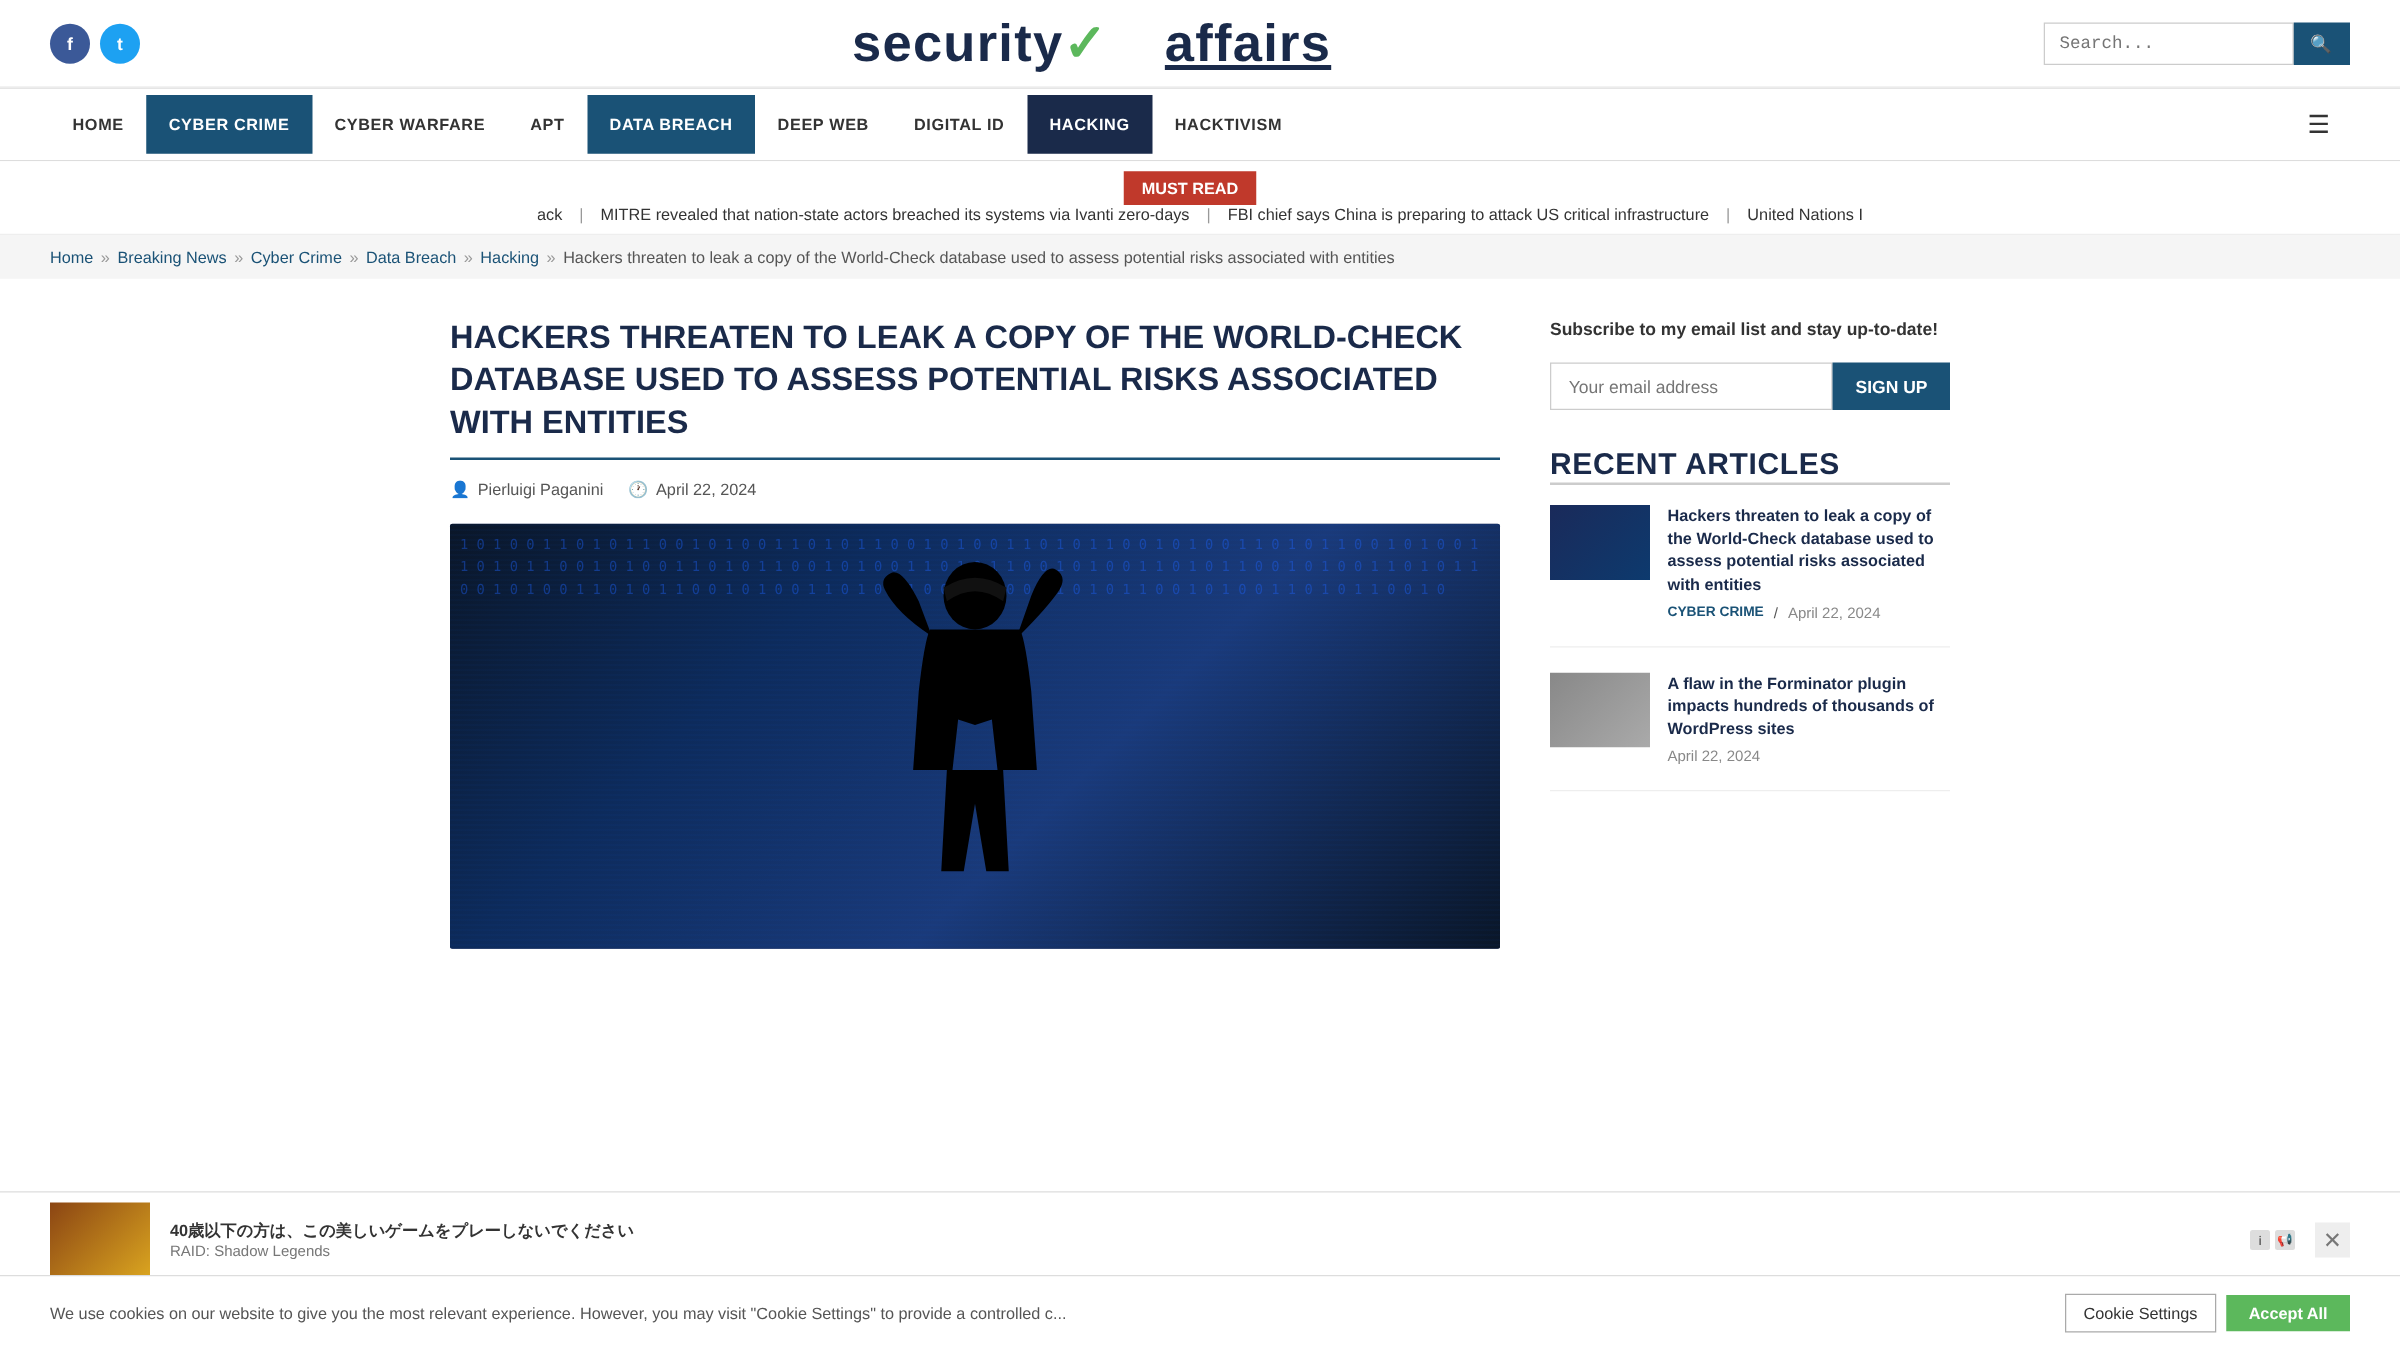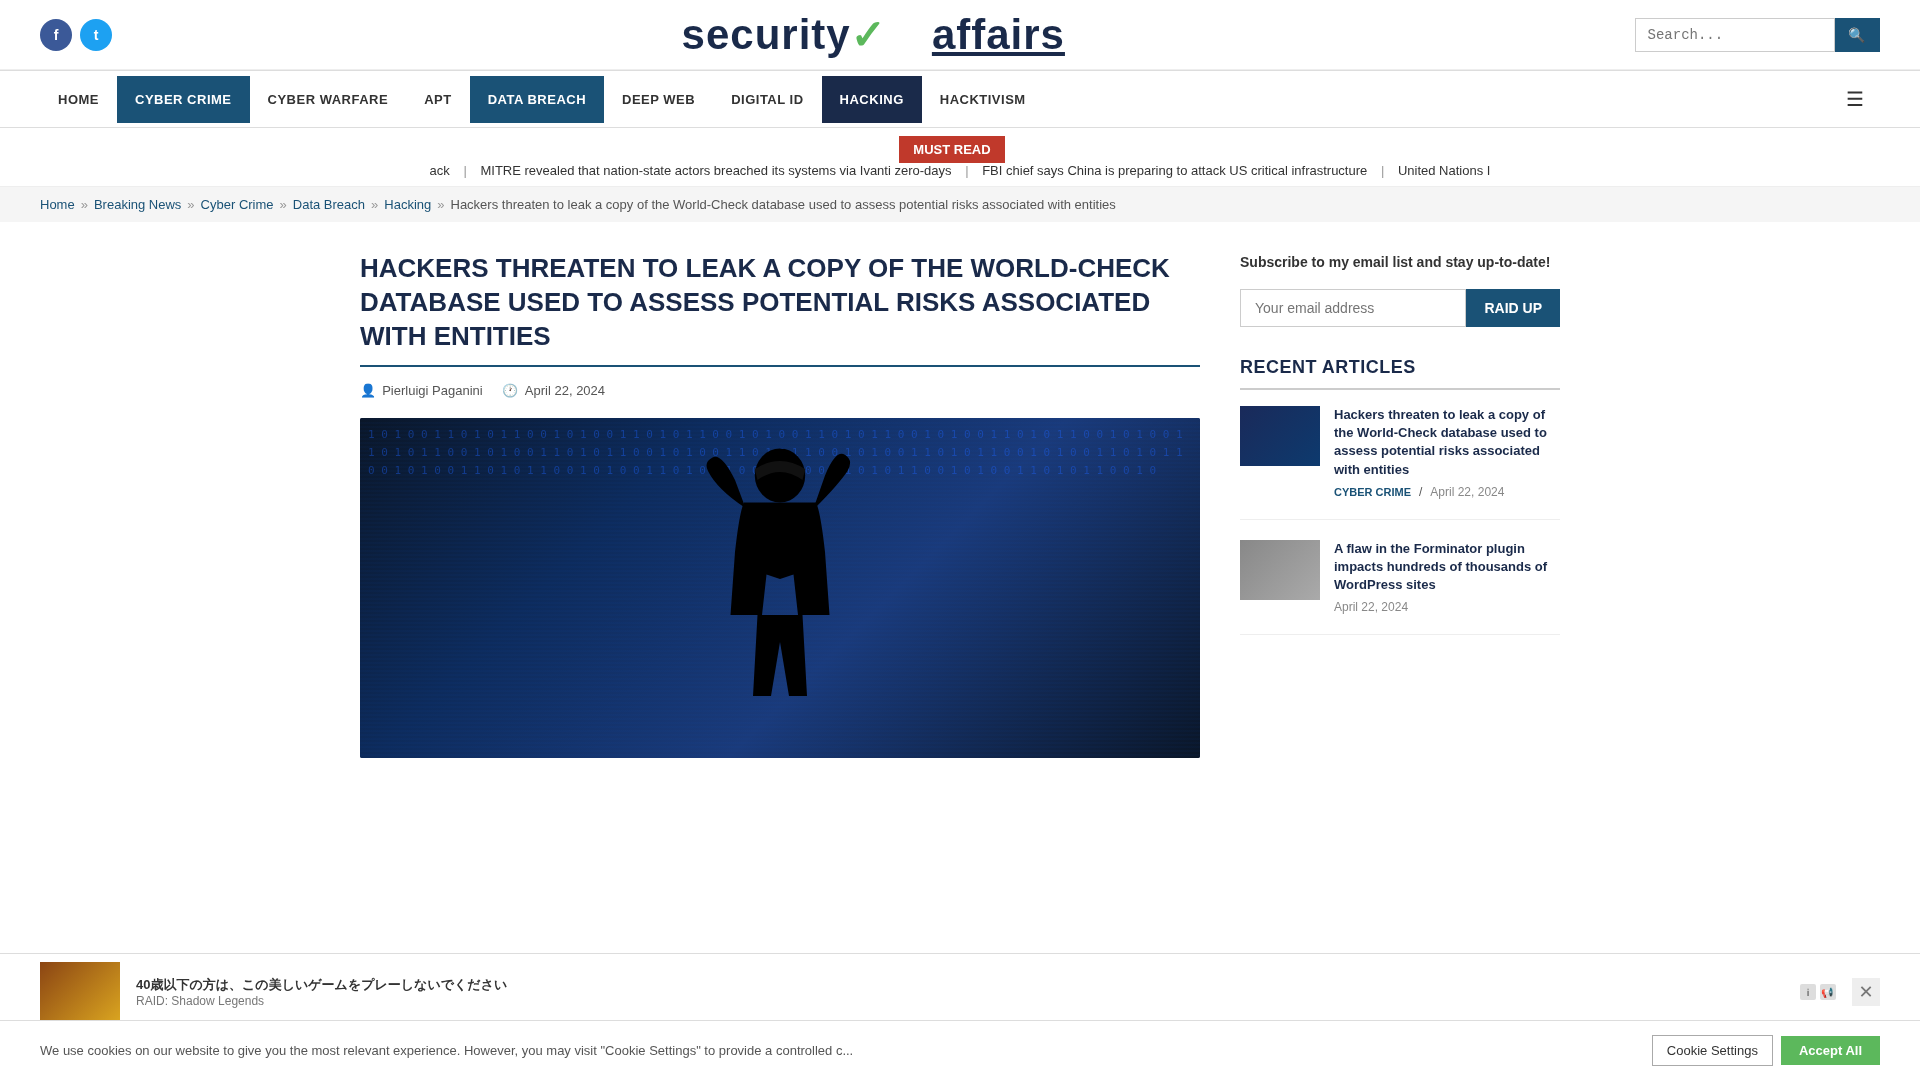--- a/index.html
+++ b/index.html
@@ -126,22 +126,22 @@
       flex: 1; border: 1px solid #ccc; padding: 10px 14px;
       font-size: 14px; outline: none; color: #999;
     }
     .signup-btn {
       background: #1a5276; color: #fff; border: none;
       padding: 10px 18px; font-size: 14px; font-weight: bold; cursor: pointer;
       white-space: nowrap;
     }
 
     .recent-title {
-      font-size: 18px; font-weight: bold; color: #1a2a4a;
-      border-bottom: 2px solid #ccc; padding-bottom: 10px; margin-bottom: 16px;
+      font-size: 24px; font-weight: bold; color: #1a2a4a;
+      border-bottom: 2px solid #ccc; margin-bottom: 16px;
       text-transform: uppercase; letter-spacing: 0.5px;
     }
     .recent-article {
       display: flex; gap: 14px; margin-bottom: 20px;
       padding-bottom: 20px; border-bottom: 1px solid #eee;
     }
     .recent-thumb {
       width: 80px; height: 60px; background: #1a2a5a; flex-shrink: 0;
       overflow: hidden; display: flex; align-items: center; justify-content: center;
     }
@@ -342,21 +342,21 @@
       </div>
     </div>
   </div>
 
   <div class="sidebar">
 
     <div>
       <div class="newsletter-desc">Subscribe to my email list and stay up-to-date!</div>
       <div class="email-row">
         <input class="email-input" type="email" placeholder="Your email address" style="">
-        <button class="signup-btn">RAID UP</button>
+        <button class="signup-btn">SIGN UP</button>
       </div>
     </div>
 
     <div>
       <div class="recent-title">RECENT ARTICLES</div>
 
       <div class="recent-article">
         <div class="recent-thumb">
           <div class="recent-thumb-img"></div>
         </div>

